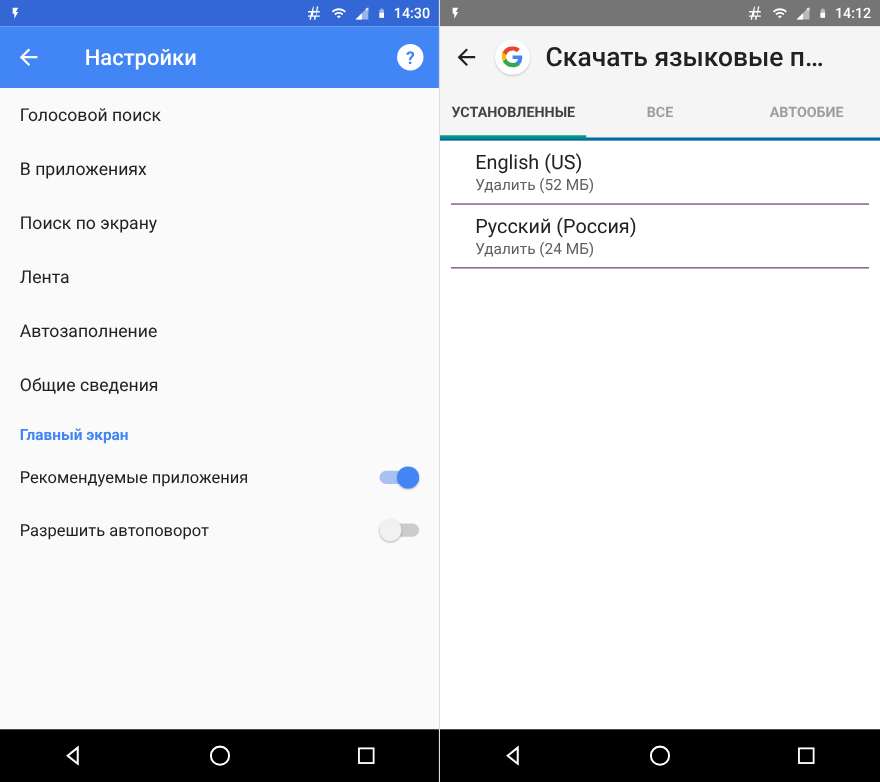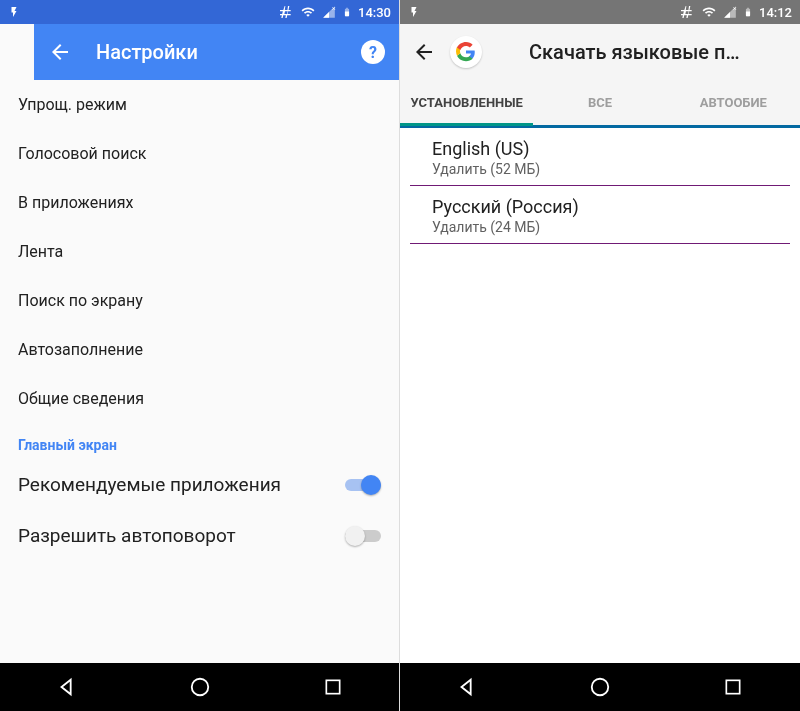--- a/index.html
+++ b/index.html
@@ -9,40 +9,40 @@
   .phone-left { border-right: 1px solid #ddd; }
 
   
   .status-bar { height: 24px; display: flex; align-items: center; justify-content: center; gap: 6px; padding: 0 8px; color: #fff; font-size: 13px; font-weight: 500; }
   .bolt-left { margin-right: auto; }
   .status-left { background: #3367d6; }
   .status-right { background: #757575; }
   .status-icon { display: inline-flex; align-items: center; }
 
   
-  .appbar-blue { background: #4285f4; color: #fff; height: 56px; display: flex; align-items: center; padding: 0 14px; gap: 24px; margin-left: 34px; }
+  .appbar-blue { background: #4285f4; color: #fff; height: 56px; display: flex; align-items: center; padding: 0 14px; gap: 39px; }
   .appbar-blue .title { font-size: 20px; font-weight: 500; flex: 1; }
   .help-circle { width: 24px; height: 24px; border-radius: 50%; background: #fff; color: #4285f4; display: flex; align-items: center; justify-content: center; font-weight: 700; font-size: 16px; }
 
   
   .appbar-white { background: #f5f5f5; color: #212121; height: 56px; display: flex; align-items: center; padding: 0 12px; gap: 14px; }
-  .appbar-white .title { font-size: 20px; font-weight: 500; flex: 1; white-space: nowrap; overflow: hidden; text-overflow: ellipsis; margin-left: 33px; }
+  .appbar-white .title { font-size: 24px; font-weight: 500; flex: 1; white-space: nowrap; overflow: hidden; text-overflow: ellipsis; }
   .google-logo { width: 32px; height: 32px; border-radius: 50%; background: #fff; display: flex; align-items: center; justify-content: center; box-shadow: 0 1px 2px rgba(0,0,0,.2); }
 
   
   .tabs { display: flex; background: #f5f5f5; border-bottom: 3px solid #0369a1; height: 48px; }
   .tab { flex: 1; display: flex; align-items: center; justify-content: center; font-size: 13px; font-weight: 700; color: #9e9e9e; text-align: center; padding: 4px 6px; line-height: 1.2; position: relative; white-space: normal; }
   .tab.active { color: #424242; }
   .tab.active::after { content: ""; position: absolute; left: 0; right: 0; bottom: -1px; height: 3px; background: #009688; }
 
   
   .list { flex: 1; overflow: hidden; background: #fafafa; }
   .list-item { padding: 15px 18px; font-size: 16px; color: #212121; }
   .section-header { padding: 14px 18px 6px; font-size: 14px; font-weight: 700; color: #4285f4; }
-  .toggle-row { display: flex; align-items: center; justify-content: space-between; padding: 14px 18px; font-size: 19px; color: #212121; gap: 35px; }
+  .toggle-row { display: flex; align-items: center; justify-content: space-between; padding: 14px 18px; font-size: 15px; color: #212121; gap: 35px; }
 
   
   .switch { width: 36px; height: 20px; position: relative; }
   .switch .track { position: absolute; top: 4px; left: 0; right: 0; height: 12px; border-radius: 12px; background: #ccc; }
   .switch .thumb { position: absolute; top: 0; width: 20px; height: 20px; border-radius: 50%; background: #f1f1f1; box-shadow: 0 1px 2px rgba(0,0,0,.3); left: 0; }
   .switch.on .track { background: #a7c2f2; }
   .switch.on .thumb { background: #4285f4; left: 16px; }
 
   
   .lang-item { padding: 10px 22px 8px; border-bottom: 1px solid #701a75; margin: 0 10px; }
@@ -97,25 +97,24 @@
       <span class="arrow-back">
         <svg width="24" height="24" viewBox="0 0 24 24" fill="#fff">
             <path d="M20 11H7.83l5.59-5.59L12 4l-8 8 8 8 1.41-1.41L7.83 13H20v-2z"></path>
           </svg>
       </span>
       <span class="title">Настройки</span>
       <span class="help-circle">?</span>
     </div>
 
     <div class="list">
-      <div class="list-item">Упрощ. режим</div>
       <div class="list-item">Голосовой поиск</div>
       <div class="list-item">В приложениях</div>
+      <div class="list-item">Поиск по экрану</div>
       <div class="list-item">Лента</div>
-      <div class="list-item">Поиск по экрану</div>
       <div class="list-item">Автозаполнение</div>
       <div class="list-item">Общие сведения</div>
 
       <div class="section-header">Главный экран</div>
 
       <div class="toggle-row">
         <span>Рекомендуемые приложения</span>
         <span class="switch on">
           <span class="track"></span>
             <span class="thumb"></span>

